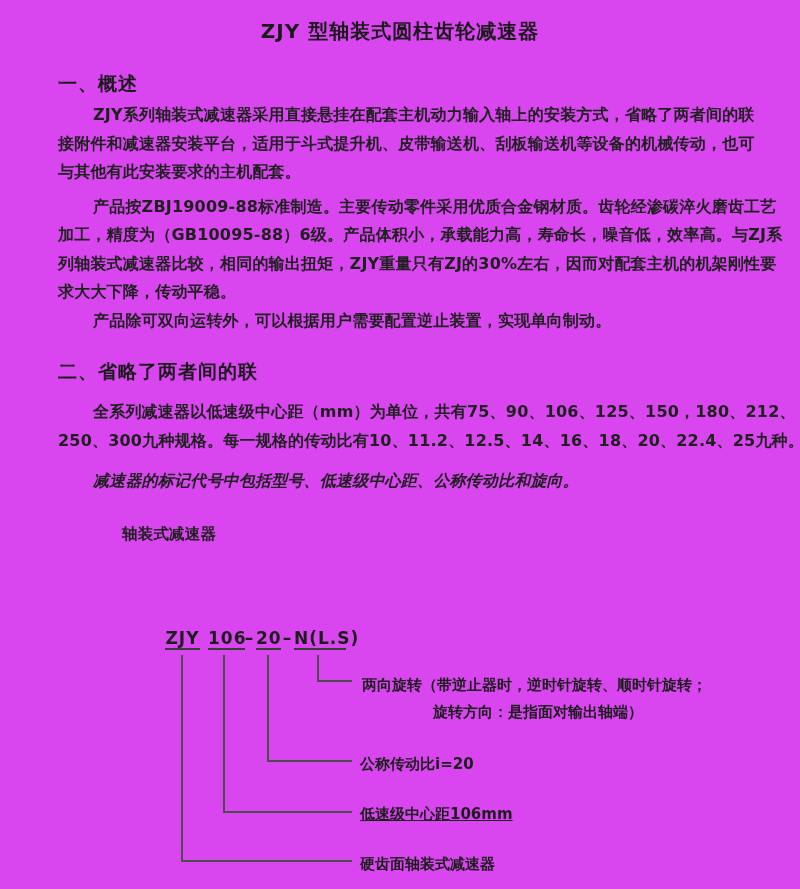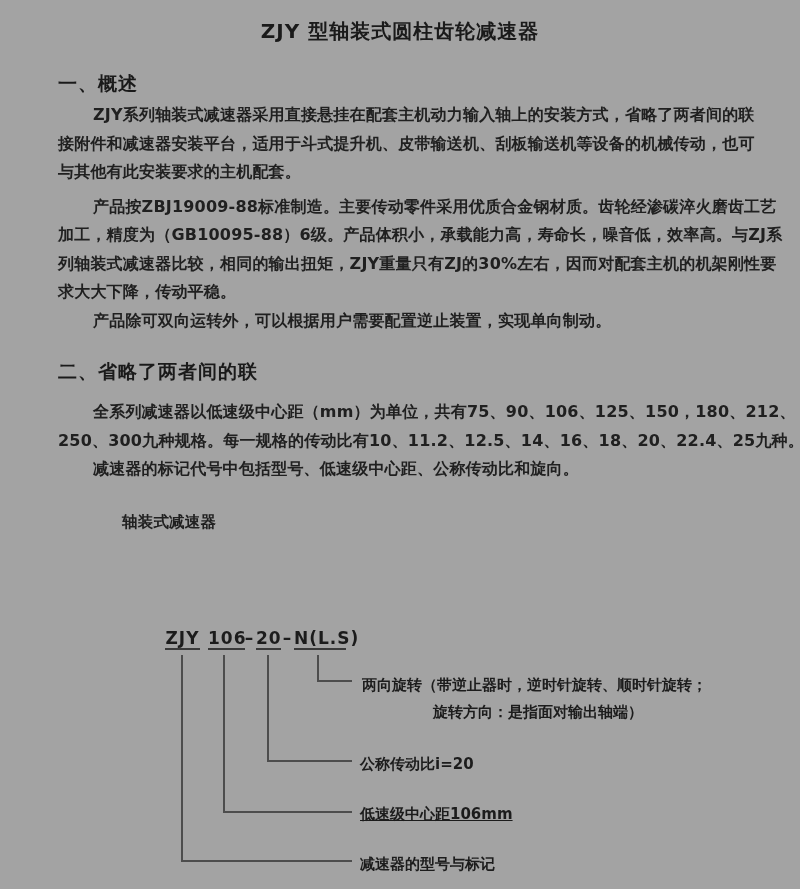--- a/index.html
+++ b/index.html
@@ -1,20 +1,20 @@
 <!DOCTYPE html>
 <html><head>
 <meta charset="utf-8">
 <style>
   html,body { margin:0; padding:0; }
   .page {
     position: relative;
     width: 800px;
     height: 889px;
-    background: #a3a3a3;
+    background: #d946ef;
     font-family: "DejaVu Sans", sans-serif;
     font-weight: 700;
     color: #202020;
     overflow: hidden;
   }
   .content {
     position: absolute;
     left: 58px;
     top: 0;
     width: 684px;
@@ -35,21 +35,21 @@
     letter-spacing: 1px;
     color: #1a1a1a;
   }
   .sec-heading.h1 { margin-top: 34px; }
   .sec-heading.h2 { margin-top: 28px; }
   .para { margin: 0; }
   .para.p1 { margin-top: 9px; }
   .para.p2 { margin-top: 6px; }
   .para.p3 { margin-top: 0; }
   .para.p4 { margin-top: 18px; }
-  .para.p5 { margin-top: 0; }
+  .para.p5 { margin-top: 12px; font-style: italic; }
   .line {
     height: 28.5px;
     line-height: 28.5px;
     font-size: 16px;
     white-space: nowrap;
     letter-spacing: 0.2px;
   }
   .line.indent { padding-left: 35px; }
   .example-block { margin-top: 24px; padding-left: 64px; }
   .example-block .line { font-size: 15.5px; height: 28px; line-height: 28px; }
@@ -145,16 +145,16 @@
 
     <div class="hline" style="left:317px; top:668px; width:35px;"></div>
     <div class="hline" style="left:267px; top:748px; width:85px;"></div>
     <div class="hline" style="left:223px; top:799px; width:129px;"></div>
     <div class="hline" style="left:181px; top:848px; width:171px;"></div>
 
     <div class="callout" style="left:362px; top:666px;">两向旋转（带逆止器时，逆时针旋转、顺时针旋转；</div>
     <div class="callout" style="left:433px; top:693px;">旋转方向：是指面对输出轴端）</div>
     <div class="callout" style="left:360px; top:745px;">公称传动比i=20</div>
     <div class="callout" style="left:360px; top:795px;text-decoration:underline;">低速级中心距106mm</div>
-    <div class="callout" style="left:360px; top:845px;">减速器的型号与标记</div>
+    <div class="callout" style="left:360px; top:845px;">硬齿面轴装式减速器</div>
   </div>
 
 </div>
 
 </body></html>

